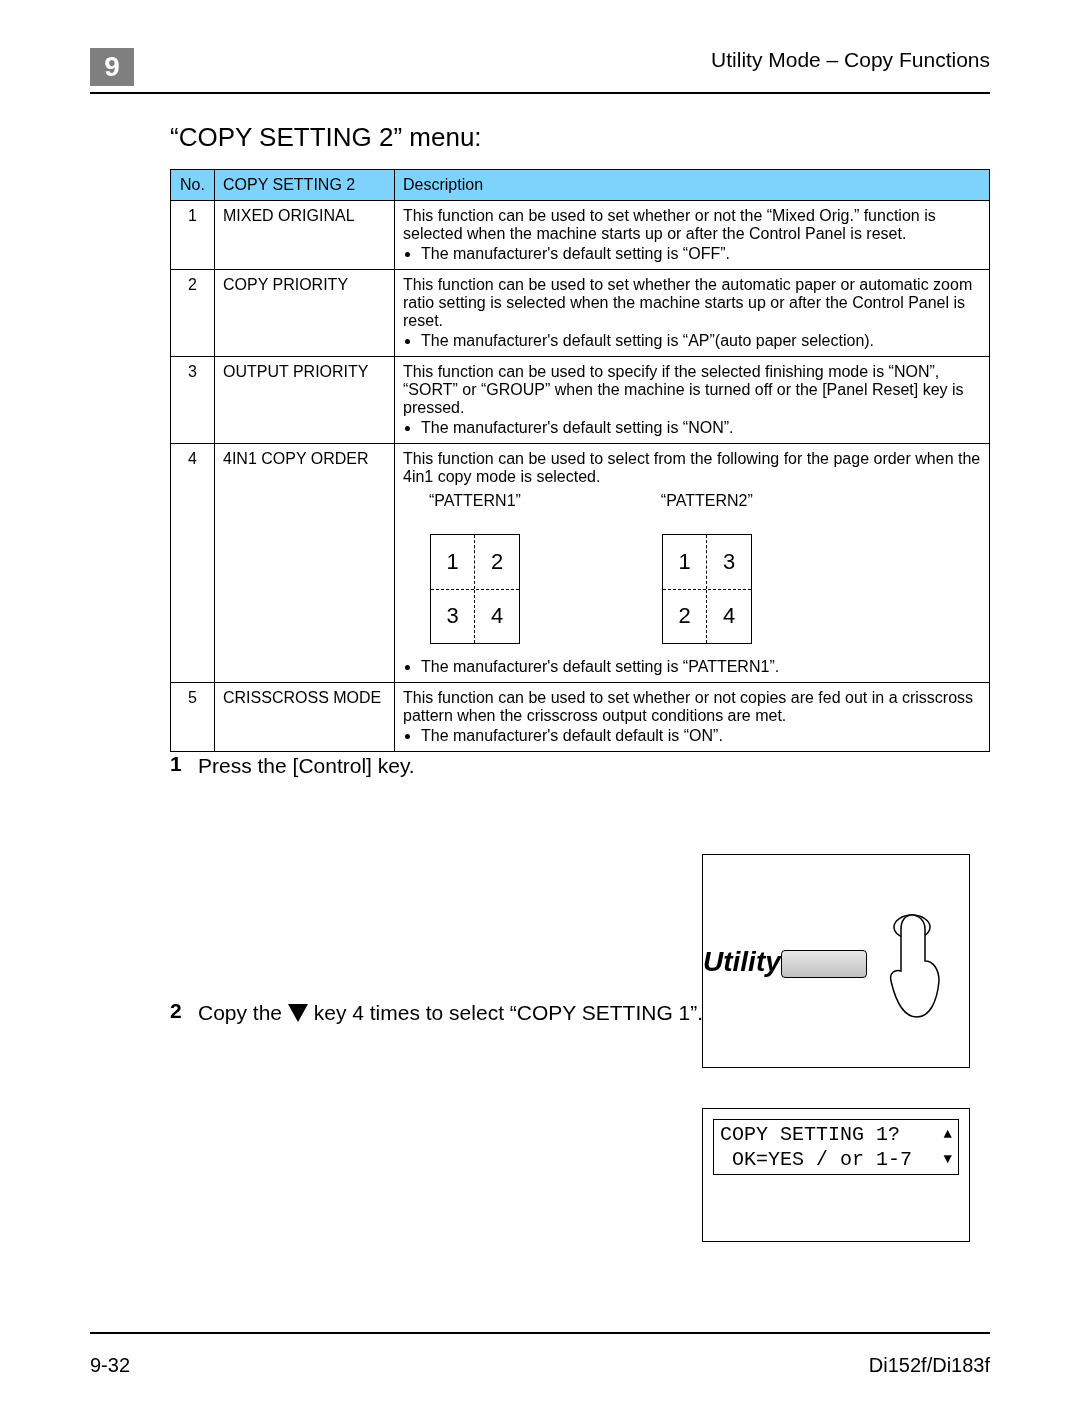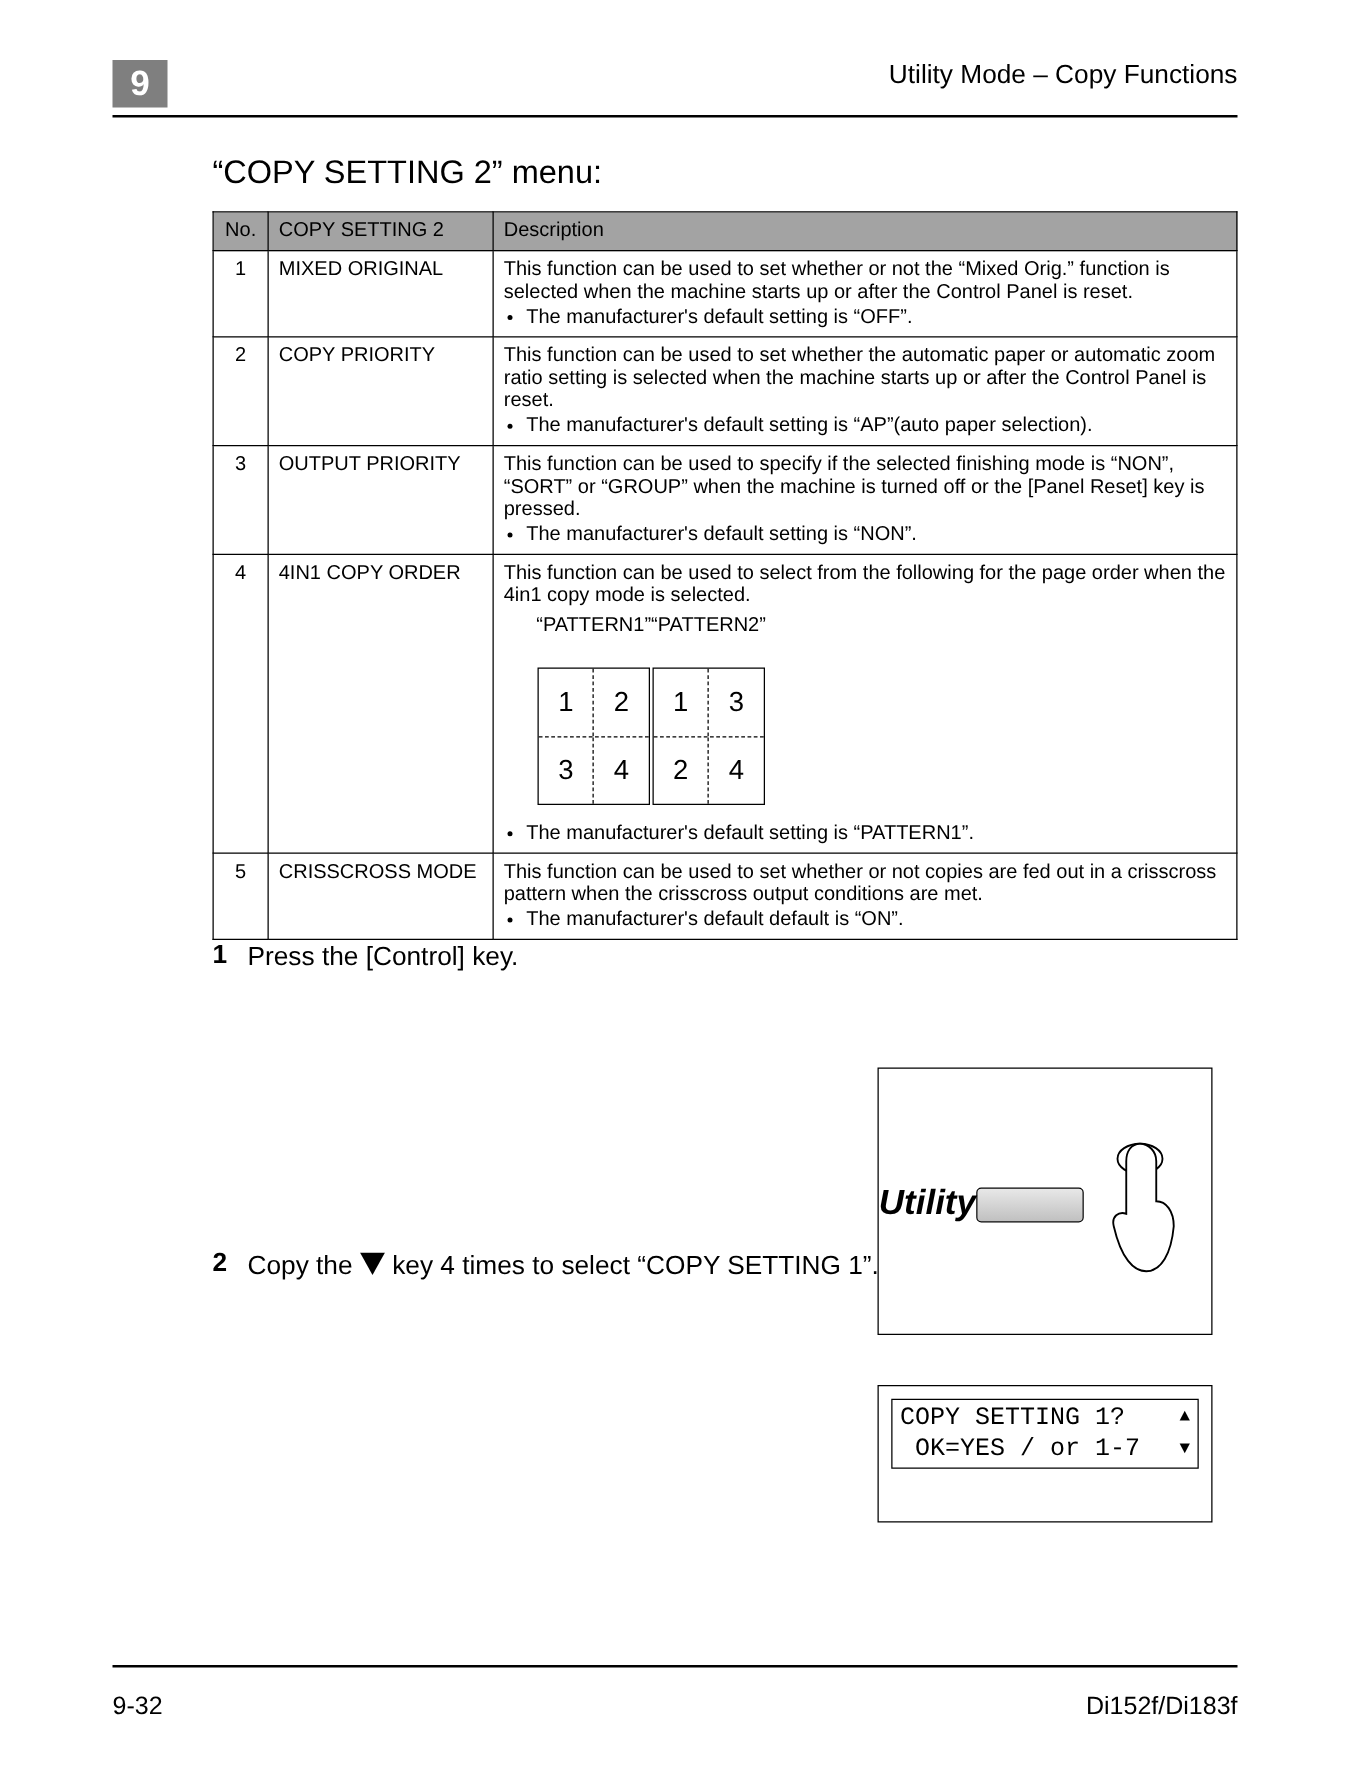--- a/index.html
+++ b/index.html
@@ -5,46 +5,46 @@
   * { box-sizing: border-box; margin: 0; padding: 0; }
   html, body { width: 1080px; height: 1423px; background: #fff; font-family: Arial, Helvetica, sans-serif; color: #000; }
   .page { width: 1080px; height: 1423px; position: relative; padding: 48px 90px 0 90px; }
   .hdr { display: flex; align-items: flex-start; border-bottom: 2px solid #000; padding-bottom: 6px; margin-bottom: 28px; }
   .chap-box { width: 44px; height: 38px; background: #7f7f7f; color: #fff; font-size: 28px; font-weight: bold; text-align: center; line-height: 38px; margin-right: 8px; }
   .hdr-title { margin-left: auto; font-size: 21px; }
   .content { padding-left: 80px; }
   .menu-title { font-size: 26px; margin-bottom: 16px; }
   table.settings { border-collapse: collapse; width: 100%; font-size: 16px; }
   table.settings th, table.settings td { border: 1px solid #000; padding: 6px 8px; vertical-align: top; text-align: left; }
-  table.settings th { background: #a3a3a3; font-weight: normal; }
+  table.settings th { background: #7dd3fc; font-weight: normal; }
   table.settings th.no, table.settings td.no { width: 44px; text-align: center; }
   table.settings th.name, table.settings td.name { width: 180px; }
   .desc ul { padding-left: 18px; margin-top: 2px; }
   .desc li { margin: 0; }
-  .patterns { display: flex; margin: 6px 0 14px 0; justify-content: flex-start; padding-left: 26px; }
+  .patterns { display: flex; gap: 140px; margin: 6px 0 14px 0; justify-content: flex-start; padding-left: 26px; }
   .pat-col { display: flex; flex-direction: column; align-items: center; }
   .pat-label { margin-bottom: 24px; font-size: 16px; }
   .pat-grid { width: 90px; height: 110px; border: 1.5px solid #000; display: flex; flex-direction: column; position: relative; }
   .pat-row { flex: 1; display: flex; }
   .pat-cell { flex: 1; display: flex; align-items: center; justify-content: center; font-size: 22px; }
   .pat-row + .pat-row { border-top: 1.5px dashed #000; }
   .pat-cell + .pat-cell { border-left: 1.5px dashed #000; }
   .subhead { font-weight: bold; font-size: 20px; margin: 30px 0 18px 0; }
   .steps { list-style: none; padding: 0; }
   .steps > li { display: flex; align-items: flex-start; margin-bottom: 220px; }
   .steps > li.step2 { margin-bottom: 0; }
   .step-num { font-weight: bold; font-size: 21px; width: 28px; }
   .step-text { font-size: 21px; flex: 1; padding-right: 20px; line-height: 1.3; }
   .inline-icon { display: inline-block; vertical-align: middle; }
   
   .util-box { position: absolute; right: 110px; top: 854px; width: 268px; height: 214px; border: 1.5px solid #000; display: flex; flex-direction: row; align-items: center; padding-top: 10px; }
   .util-label { font-size: 28px; font-weight: bold; font-style: italic; margin-bottom: 8px; }
   .util-key { width: 86px; height: 28px; border: 1.5px solid #000; border-radius: 4px; background: linear-gradient(#e8e8e8,#c0c0c0); margin-bottom: 4px; }
   
-  .lcd-box { position: absolute; right: 110px; top: 1108px; width: 268px; height: 110px; border: 1.5px solid #000; padding: 10px; }
+  .lcd-box { position: absolute; right: 110px; top: 1108px; width: 268px; height: 134px; border: 1.5px solid #000; padding: 10px; }
   .lcd-inner { border: 1.5px solid #000; padding: 2px 6px; font-family: "Courier New", monospace; font-size: 20px; line-height: 1.25; position: relative; }
   .lcd-line { display: flex; justify-content: space-between; align-items: center; white-space: pre; }
   .lcd-arrow { font-size: 14px; }
   
   .ftr { position: absolute; left: 90px; right: 90px; bottom: 46px; border-top: 2px solid #000; display: flex; justify-content: space-between; padding-top: 20px; font-size: 20px; }
 </style>
 </head>
 <body>
 
 <div class="page">

